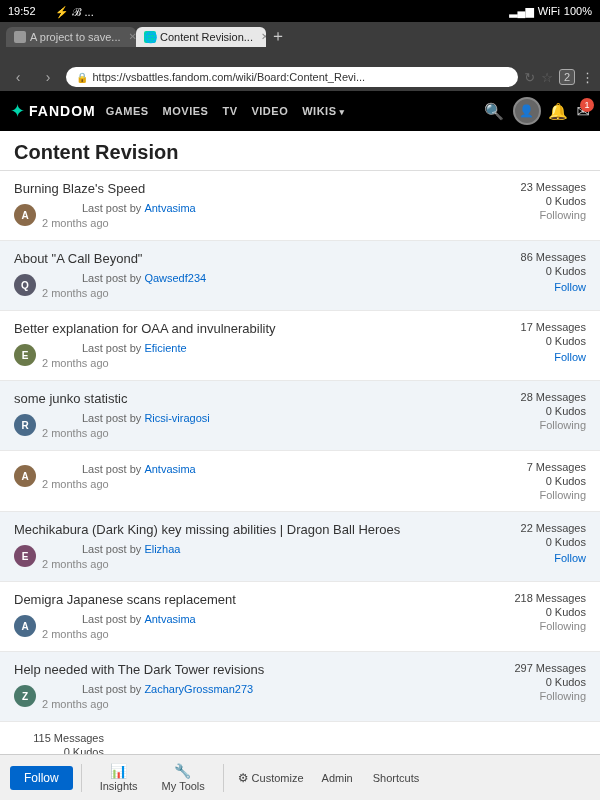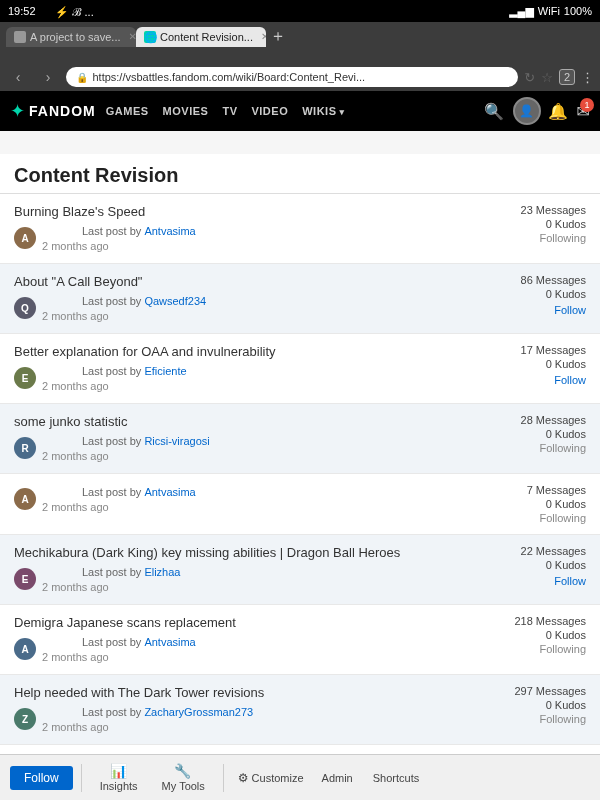--- a/index.html
+++ b/index.html
@@ -69,21 +69,20 @@
       position: absolute; top: -4px; right: -4px;
       background: #e74c3c; color: #fff; border-radius: 50%;
       width: 14px; height: 14px; font-size: 9px;
       display: flex; align-items: center; justify-content: center;
     }
 
     
     .page-title-bar {
       background: #fff; padding: 10px 14px 6px;
       border-bottom: 1px solid #ddd;
-      margin-top: 23px;
     }
     .page-title { font-size: 20px; font-weight: bold; color: #222; }
 
     
     .thread-list { background: #fff; }
     .thread-item {
       display: flex; align-items: stretch;
       border-bottom: 1px solid #e8e8e8;
       padding: 10px 14px;
     }

